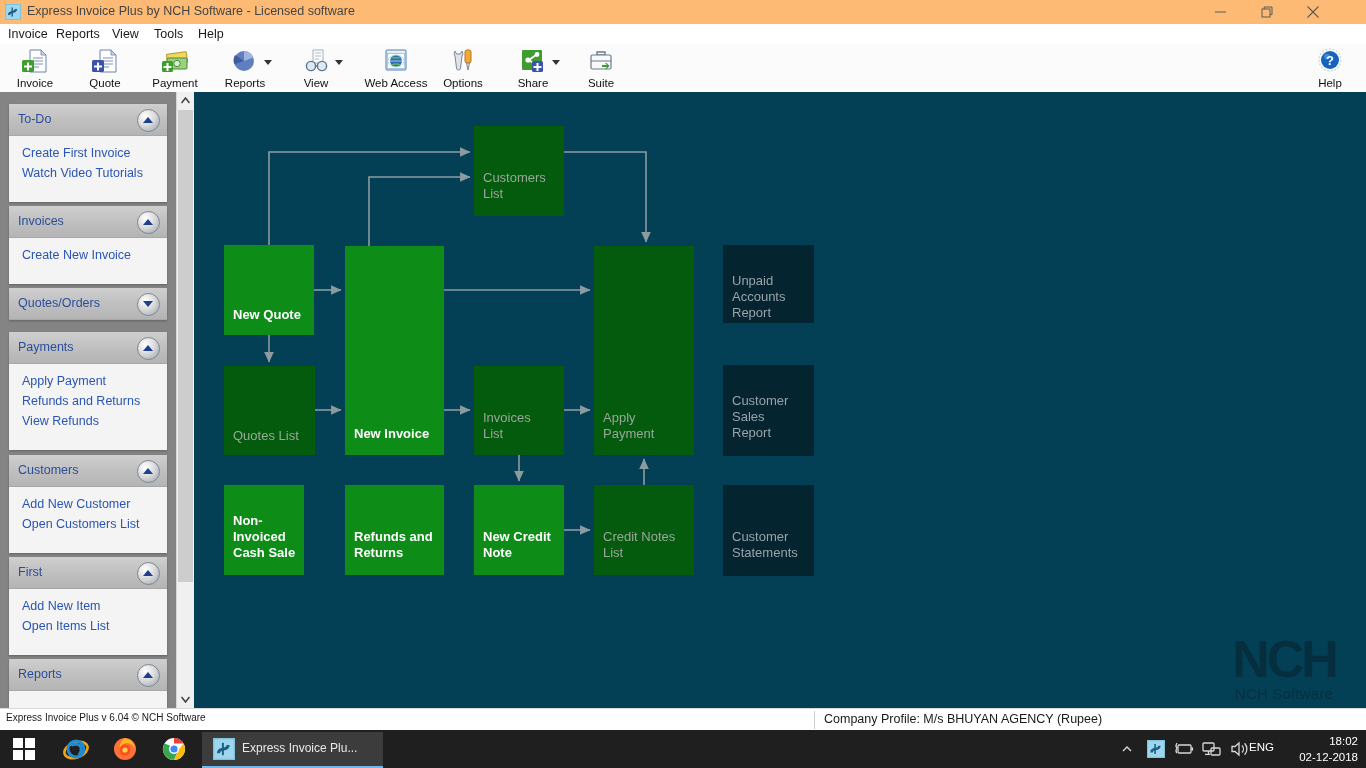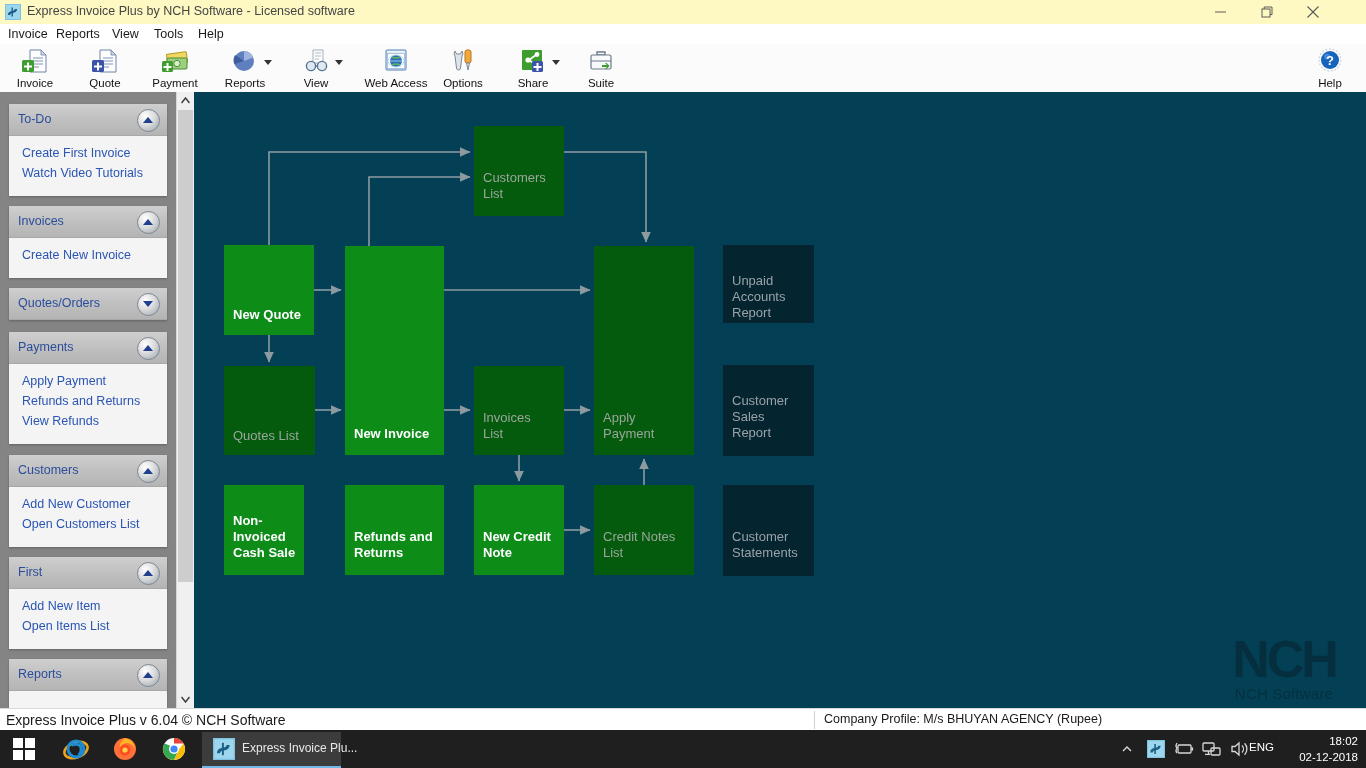--- a/index.html
+++ b/index.html
@@ -5,21 +5,21 @@
   html,body{margin:0;padding:0;}
   body{
     width:1366px;height:768px;overflow:hidden;
     font-family:"Liberation Sans", sans-serif;
     background:#ffffff;
     -webkit-font-smoothing:antialiased;
   }
   #app{position:relative;width:1366px;height:768px;}
 
   
-  .titlebar{position:absolute;left:0;top:0;width:1366px;height:24px;background:#fef9c3;}
+  .titlebar{position:absolute;left:0;top:0;width:1366px;height:24px;background:#fdba74;}
   .titlebar .tb-icon{position:absolute;left:5px;top:4px;width:16px;height:16px;}
   .titlebar .tb-text{position:absolute;left:27px;top:4px;font-size:12.5px;color:#444;white-space:nowrap;}
   .wbtn{position:absolute;top:0;width:46px;height:24px;cursor:default;}
   .wbtn svg{position:absolute;left:15px;top:6px;}
   .wmin{right:120px;} .wmax{right:74px;} .wcls{right:28px;}
 
   
   .menubar{position:absolute;left:0;top:24px;width:1366px;height:20px;background:#ffffff;}
   .menubar .mi{position:absolute;top:2px;font-size:12.5px;color:#1a1a1a;padding:1px 6px;cursor:default;}
 
@@ -40,21 +40,21 @@
      background:linear-gradient(to bottom,#cfcfcf 0%,#c0c0c0 50%,#b4b4b4 100%);
      border-bottom:1px solid #a8a8a8;cursor:default;}
   .panel .hdr .ttl{position:absolute;left:9px;top:8px;font-size:12.5px;color:#2a4d9b;}
   .panel .hdr .chev{position:absolute;right:7px;top:5px;width:21px;height:21px;border-radius:50%;
      background:radial-gradient(circle at 35% 30%,#ffffff 0%,#dcdcdc 45%,#9aa3ad 100%);
      border:1px solid #7c8894;}
   .panel .hdr .chev i{position:absolute;left:5px;top:7px;width:0;height:0;
      border-left:5px solid transparent;border-right:5px solid transparent;}
   .panel .hdr .chev i.up{border-bottom:6px solid #1f3f8f;}
   .panel .hdr .chev i.down{border-top:6px solid #1f3f8f;top:7px;}
-  .panel .body{padding:7px 0 13px 0;background:#f4f4f4;}
+  .panel .body{padding:7px 0 19px 0;background:#f4f4f4;}
   .panel .lnk{display:block;font-size:12.5px;color:#2a55b4;padding:3px 0 3px 13px;
      text-decoration:none;cursor:pointer;white-space:nowrap;}
 
   
   .sbar{position:absolute;left:176px;top:92px;width:17px;height:616px;background:#f0f0f0;border-left:1px solid #d6d6d6;}
   .sbar .arw{position:absolute;left:0;width:17px;height:17px;background:#f0f0f0;cursor:default;}
   .sbar .arw.top{top:0;} .sbar .arw.bot{bottom:0;}
   .sbar .thumb{position:absolute;left:1px;top:18px;width:15px;height:472px;background:#cdcdcd;cursor:default;}
   .chv{position:absolute;left:4px;top:5px;width:9px;height:7px;}
 
@@ -71,29 +71,29 @@
 
   .wm{position:absolute;right:12px;bottom:6px;width:140px;text-align:center;user-select:none;}
   .wm .lg{font-family:"Liberation Sans",sans-serif;font-weight:bold;font-size:52px;
      letter-spacing:-3px;color:#052f3f;line-height:52px;}
   .wm .sub{font-size:15px;color:#052f3f;letter-spacing:.2px;}
 
   svg.links{position:absolute;left:0;top:0;width:1172px;height:616px;pointer-events:none;}
 
   
   .statusbar{position:absolute;left:0;top:708px;width:1366px;height:22px;background:#ffffff;border-top:1px solid #d8d8d8;}
-  .statusbar .s1{position:absolute;left:6px;top:3px;font-size:14px;color:#1a1a1a;}
+  .statusbar .s1{position:absolute;left:6px;top:3px;font-size:10px;color:#1a1a1a;}
   .statusbar .s2{position:absolute;left:824px;top:3px;font-size:12.5px;color:#1a1a1a;}
   .statusbar .div{position:absolute;left:814px;top:2px;width:1px;height:18px;background:#cfcfcf;}
 
   
   .taskbar{position:absolute;left:0;top:730px;width:1366px;height:38px;background:#1f1f1f;}
   .tstart{position:absolute;left:0;top:0;width:48px;height:38px;cursor:default;}
   .tico{position:absolute;top:0;width:48px;height:38px;cursor:default;}
-  .taskitem{position:absolute;left:202px;top:2px;width:139px;height:34px;background:#3c3c3c;
+  .taskitem{position:absolute;left:202px;top:2px;width:181px;height:34px;background:#3c3c3c;
      border-bottom:2px solid #6fb8e8;cursor:default;}
   .taskitem .tl{position:absolute;left:40px;top:9px;font-size:12px;color:#e8e8e8;white-space:nowrap;}
   .tray{position:absolute;right:0;top:0;height:38px;}
   .tray .ti{position:absolute;top:0;height:38px;cursor:default;}
   .clock{position:absolute;right:8px;top:3px;width:74px;text-align:right;color:#fff;font-size:11.5px;line-height:16px;cursor:default;}
   .lang{position:absolute;right:92px;top:11px;color:#fff;font-size:11.5px;cursor:default;}
 </style>
 </head>
 <body>
 

